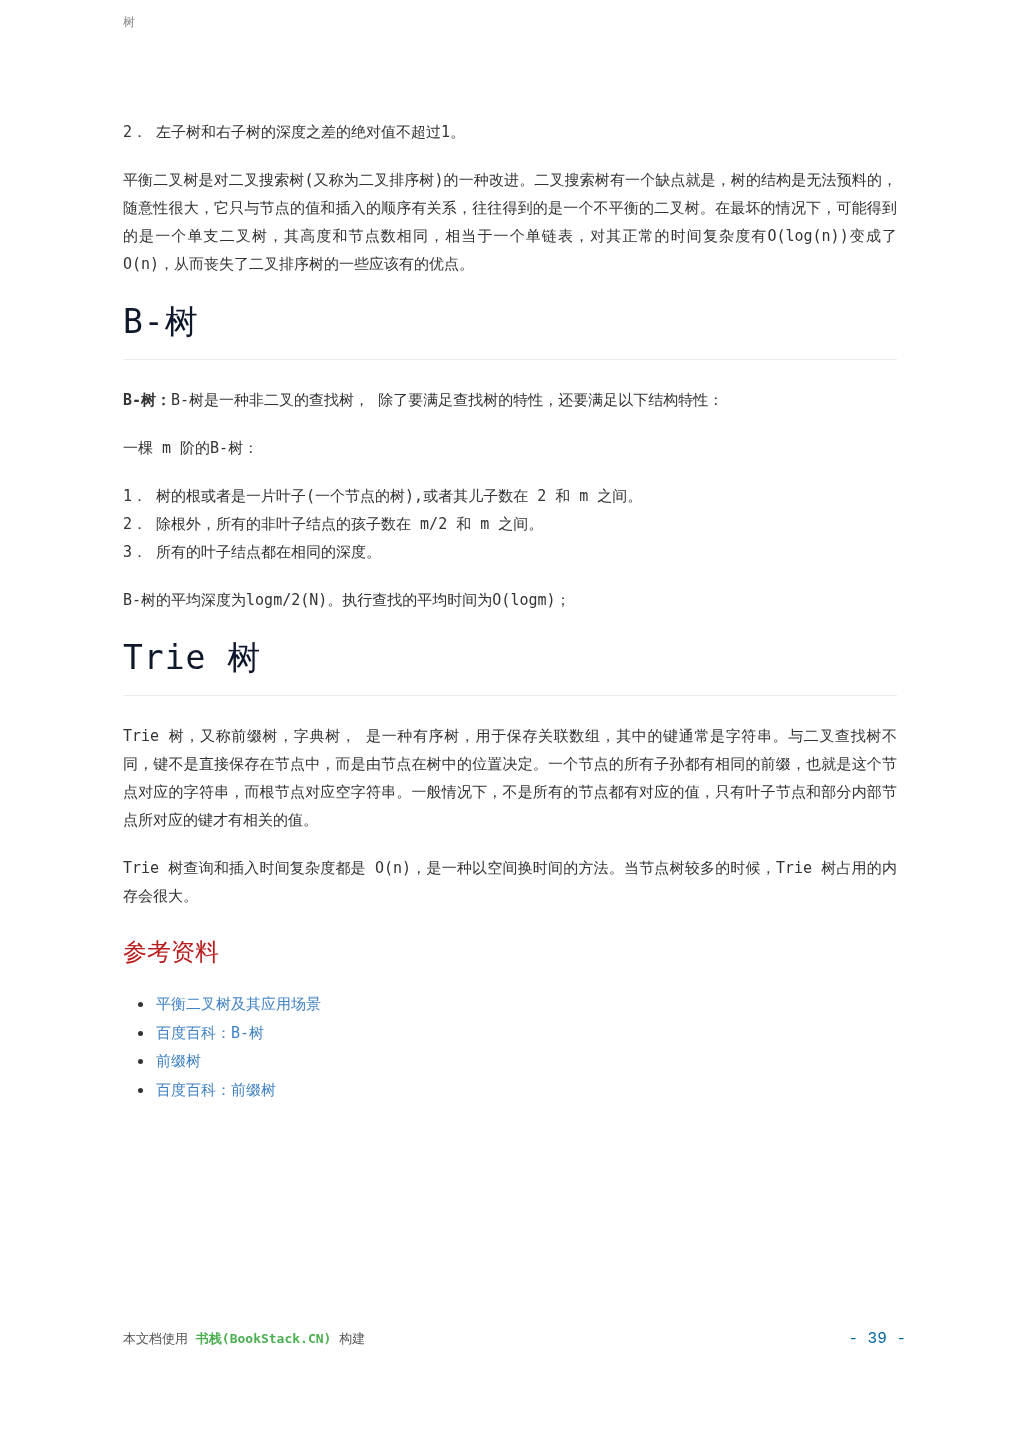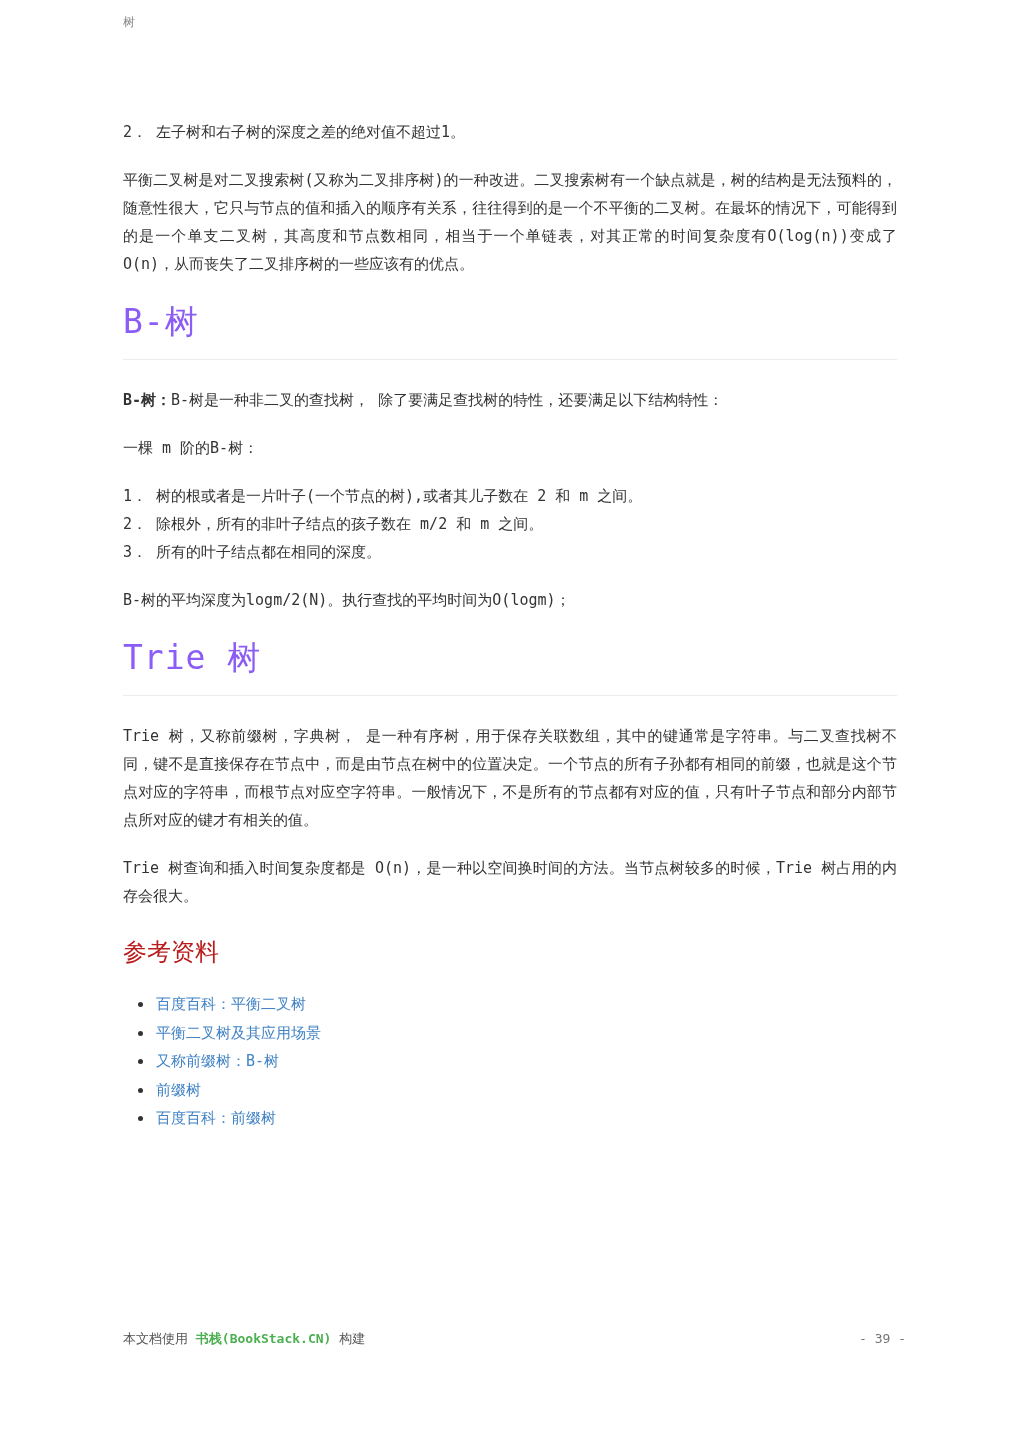--- a/index.html
+++ b/index.html
@@ -16,21 +16,21 @@
   .content {
     position:absolute; top:118px; left:123px; width:774px;
   }
   p.body-text {
     font-size:15px; line-height:28px; margin:0 0 20px 0; color:#333;
     text-align:justify;
   }
   p.rule-line { margin:0; }
   .rule-group { margin:8px 0 20px 0; }
   h1.doc-h1 {
-    font-size:33px; font-weight:400; color:#8b5cf6; letter-spacing:1px;
+    font-size:33px; font-weight:400; color:#0f172a; letter-spacing:1px;
     margin:22px 0 26px 0; padding-bottom:14px;
     border-bottom:1px solid #ececec;
   }
   h2.doc-h2 {
     font-size:24px; font-weight:400; color:#b91c1c;
     margin:26px 0 22px 0;
   }
   strong.term { font-weight:bold; }
   ul.refs { list-style:none; margin:0 0 0 0; }
   ul.refs li {
@@ -40,21 +40,21 @@
     position:absolute; left:15px; top:12px;
     width:5px; height:5px; border-radius:50%; background:#333;
   }
   a.ref-link { color:var(--link,#4183c4); text-decoration:none; cursor:pointer; }
   .footer {
     position:absolute; left:123px; right:113px; top:1330px;
     display:flex; justify-content:space-between; align-items:baseline;
     font-size:13px; color:#555;
   }
   .footer .brand { color:var(--brand,#4caf50); font-weight:bold; }
-  .footer .pagenum { color:#737373; font-size:13px; }
+  .footer .pagenum { color:#0369a1; font-size:16px;font-family:Liberation Mono, monospace; }
 </style>
 </head>
 <body>
 
 <div class="page-header">树</div>
 
 <div class="content">
 
   <p class="body-text">2． 左子树和右子树的深度之差的绝对值不超过1。</p>
 
@@ -77,23 +77,22 @@
   <h1 class="doc-h1">Trie 树</h1>
 
   <p class="body-text">Trie 树，又称前缀树，字典树， 是一种有序树，用于保存关联数组，其中的键通常是字符串。与二叉查找树不同，键不是直接保存在节点中，而是由节点在树中的位置决定。一个节点的所有子孙都有相同的前缀，也就是这个节点对应的字符串，而根节点对应空字符串。一般情况下，不是所有的节点都有对应的值，只有叶子节点和部分内部节点所对应的键才有相关的值。</p>
 
   <p class="body-text">Trie 树查询和插入时间复杂度都是 O(n)，是一种以空间换时间的方法。当节点树较多的时候，Trie 树占用的内存会很大。</p>
 
 
   <h2 class="doc-h2">参考资料</h2>
 
   <ul class="refs">
-    <li><span class="bullet"></span><a class="ref-link">百度百科：平衡二叉树</a></li>
     <li><span class="bullet"></span><a class="ref-link">平衡二叉树及其应用场景</a></li>
-    <li><span class="bullet"></span><a class="ref-link">又称前缀树：B-树</a></li>
+    <li><span class="bullet"></span><a class="ref-link">百度百科：B-树</a></li>
     <li><span class="bullet"></span><a class="ref-link">前缀树</a></li>
     <li><span class="bullet"></span><a class="ref-link">百度百科：前缀树</a></li>
   </ul>
 
 </div>
 
 <div class="footer">
   <div><span>本文档使用 </span><span class="brand">书栈(BookStack.CN)</span><span> 构建</span></div>
   <div class="pagenum">- 39 -</div>
 </div>

